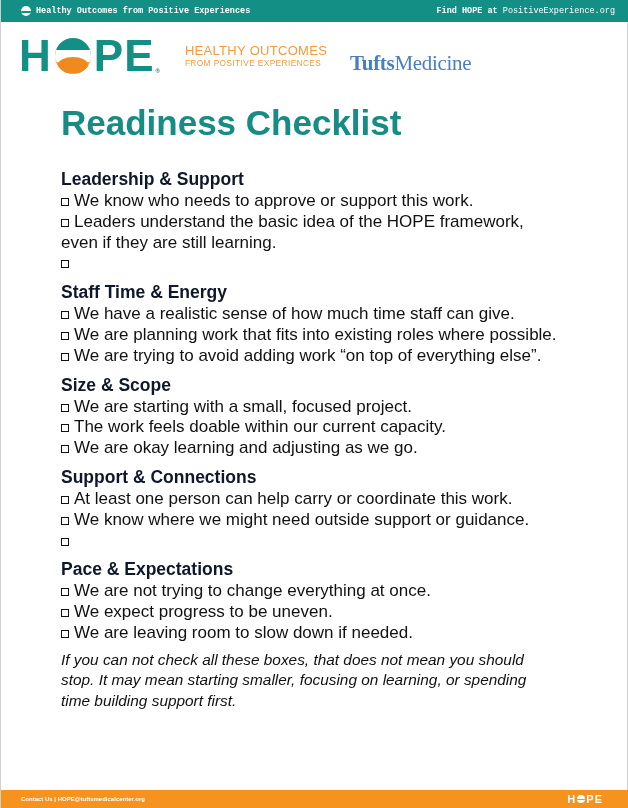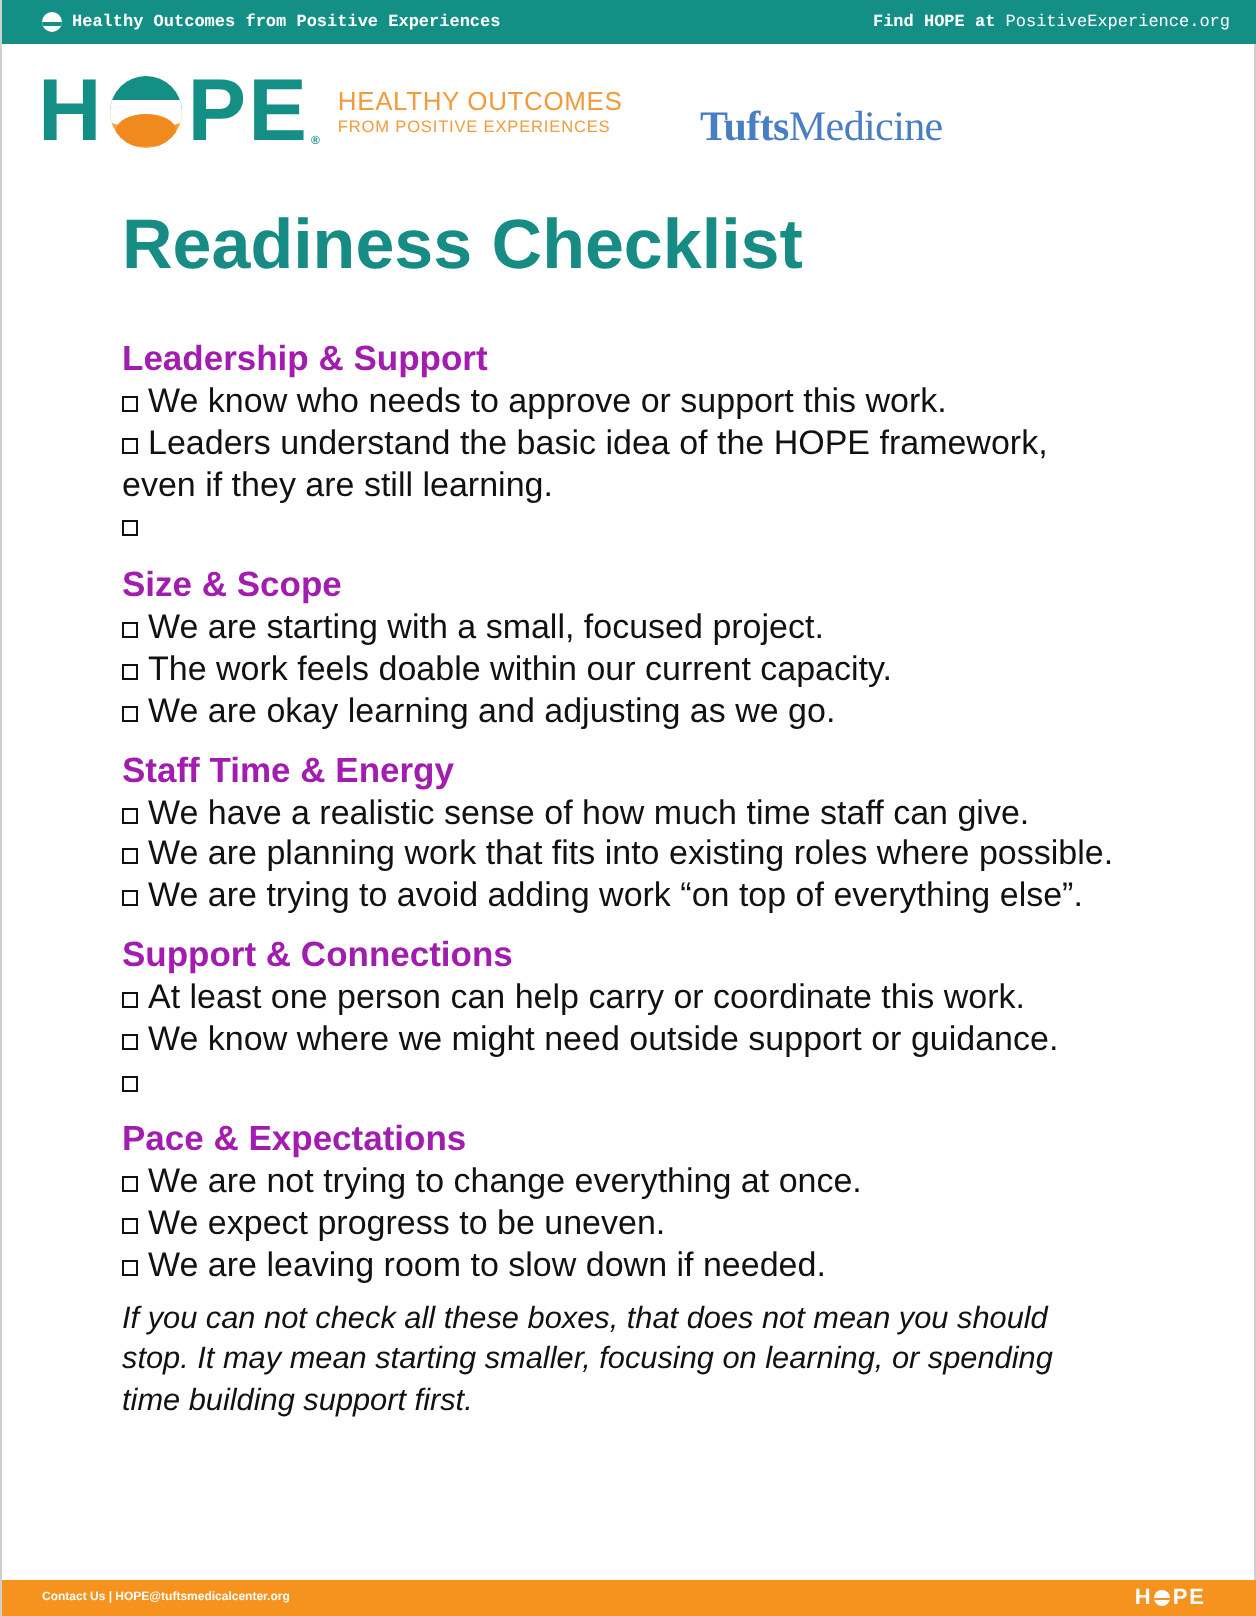--- a/index.html
+++ b/index.html
@@ -18,33 +18,33 @@
 
     
     .logo-row { position: absolute; top: 34px; left: 18px; height: 44px; display: flex; align-items: center; }
     .hope-word { display: flex; align-items: center; font-weight: bold; font-size: 44px; color: #138f86; letter-spacing: 1px; line-height: 1; }
     .hope-o { width: 36px; height: 36px; border-radius: 50%; overflow: hidden; position: relative; margin: 0 3px; }
     .hope-o .top { position: absolute; left: 0; top: 0; width: 100%; height: 50%; background: #138f86; }
     .hope-o .bottom { position: absolute; left: 0; top: 50%; width: 100%; height: 50%; background: #f5a03a; }
     .hope-o .wave { position: absolute; left: -4px; top: 12px; width: 44px; height: 14px; border-radius: 0 0 50% 50%; background: #fff; }
     .hope-o .wave2 { position: absolute; left: 3px; top: 19px; width: 30px; height: 16px; border-radius: 50% 50% 0 0; background: #f08a1e; }
     .reg { font-size: 6px; color: #138f86; align-self: flex-end; margin-left: 1px; margin-bottom: 4px; }
-    .tagline { margin-left: 8px; color: #f39b3a; line-height: 1; }
+    .tagline { margin-left: 24px; color: #f39b3a; line-height: 1; }
     .tagline .l1 { font-size: 13px; letter-spacing: 0.3px; }
     .tagline .l2 { font-size: 8.3px; letter-spacing: 0.4px; margin-top: 2px; }
 
     .tufts { position: absolute; top: 51px; left: 349px; font-size: 21px; color: #4a7ec3; letter-spacing: -0.3px; }
     .tufts .b { font-family: "Liberation Serif", serif; font-weight: bold; }
     .tufts .n { font-weight: normal; font-family: Liberation Serif, serif; }
 
     
     .content { position: absolute; left: 60px; top: 103px; width: 500px; }
     .title { font-size: 35px; font-weight: bold; color: #168c84; line-height: 40px; margin-bottom: 24px; }
     .section { margin-bottom: 6px; }
-    .section-title { font-size: 17.5px; font-weight: bold; line-height: 24px; color: #a21caf; }
+    .section-title { font-size: 17.5px; font-weight: bold; line-height: 24px; color: #0f172a; }
     .item { font-size: 17px; line-height: 20.8px; color: #111; }
     .box { display: inline-block; width: 8px; height: 8px; border: 1px solid #111; margin-right: 5px; vertical-align: 0px; }
     .note { font-style: italic; font-size: 15.4px; line-height: 20.5px; color: #111; margin-top: 6px; width: 490px; }
 
     
     .footer { position: absolute; left: 0; bottom: 0; width: 628px; height: 18px; background: #f6921e; display: flex; align-items: center; justify-content: space-between; padding: 0 26px 0 20px; color: #fff; }
     .footer-contact { font-size: 6px; font-weight: bold; }
     .footer-logo { display: flex; align-items: center; font-size: 11px; font-weight: bold; letter-spacing: 1px; }
     .footer-o { width: 8px; height: 8px; border-radius: 50%; background: #fff; margin: 0 1px; position: relative; overflow: hidden; }
     .footer-o::after { content: ""; position: absolute; left: 0; right: 0; top: 4px; height: 1px; background: #f6921e; }
@@ -90,31 +90,31 @@
     <div class="title">Readiness Checklist</div>
 
     <div class="section">
       <div class="section-title">Leadership &amp; Support</div>
       <div class="item"><span class="box"></span><span>We know who needs to approve or support this work.</span></div>
       <div class="item"><span class="box"></span><span>Leaders understand the basic idea of the HOPE framework, even if they are still learning.</span></div>
       <div class="item"><span class="box"></span></div>
     </div>
 
     <div class="section">
+      <div class="section-title">Staff Time &amp; Energy</div>
+      <div class="item"><span class="box"></span><span>We have a realistic sense of how much time staff can give.</span></div>
+      <div class="item"><span class="box"></span><span>We are planning work that fits into existing roles where possible.</span></div>
+      <div class="item"><span class="box"></span><span>We are trying to avoid adding work “on top of everything else”.</span></div>
+    </div>
+
+    <div class="section">
       <div class="section-title">Size &amp; Scope</div>
       <div class="item"><span class="box"></span><span>We are starting with a small, focused project.</span></div>
       <div class="item"><span class="box"></span><span>The work feels doable within our current capacity.</span></div>
       <div class="item"><span class="box"></span><span>We are okay learning and adjusting as we go.</span></div>
-    </div>
-
-    <div class="section">
-      <div class="section-title">Staff Time &amp; Energy</div>
-      <div class="item"><span class="box"></span><span>We have a realistic sense of how much time staff can give.</span></div>
-      <div class="item"><span class="box"></span><span>We are planning work that fits into existing roles where possible.</span></div>
-      <div class="item"><span class="box"></span><span>We are trying to avoid adding work “on top of everything else”.</span></div>
     </div>
 
     <div class="section">
       <div class="section-title">Support &amp; Connections</div>
       <div class="item"><span class="box"></span><span>At least one person can help carry or coordinate this work.</span></div>
       <div class="item"><span class="box"></span><span>We know where we might need outside support or guidance.</span></div>
       <div class="item"><span class="box"></span></div>
     </div>
 
     <div class="section">

